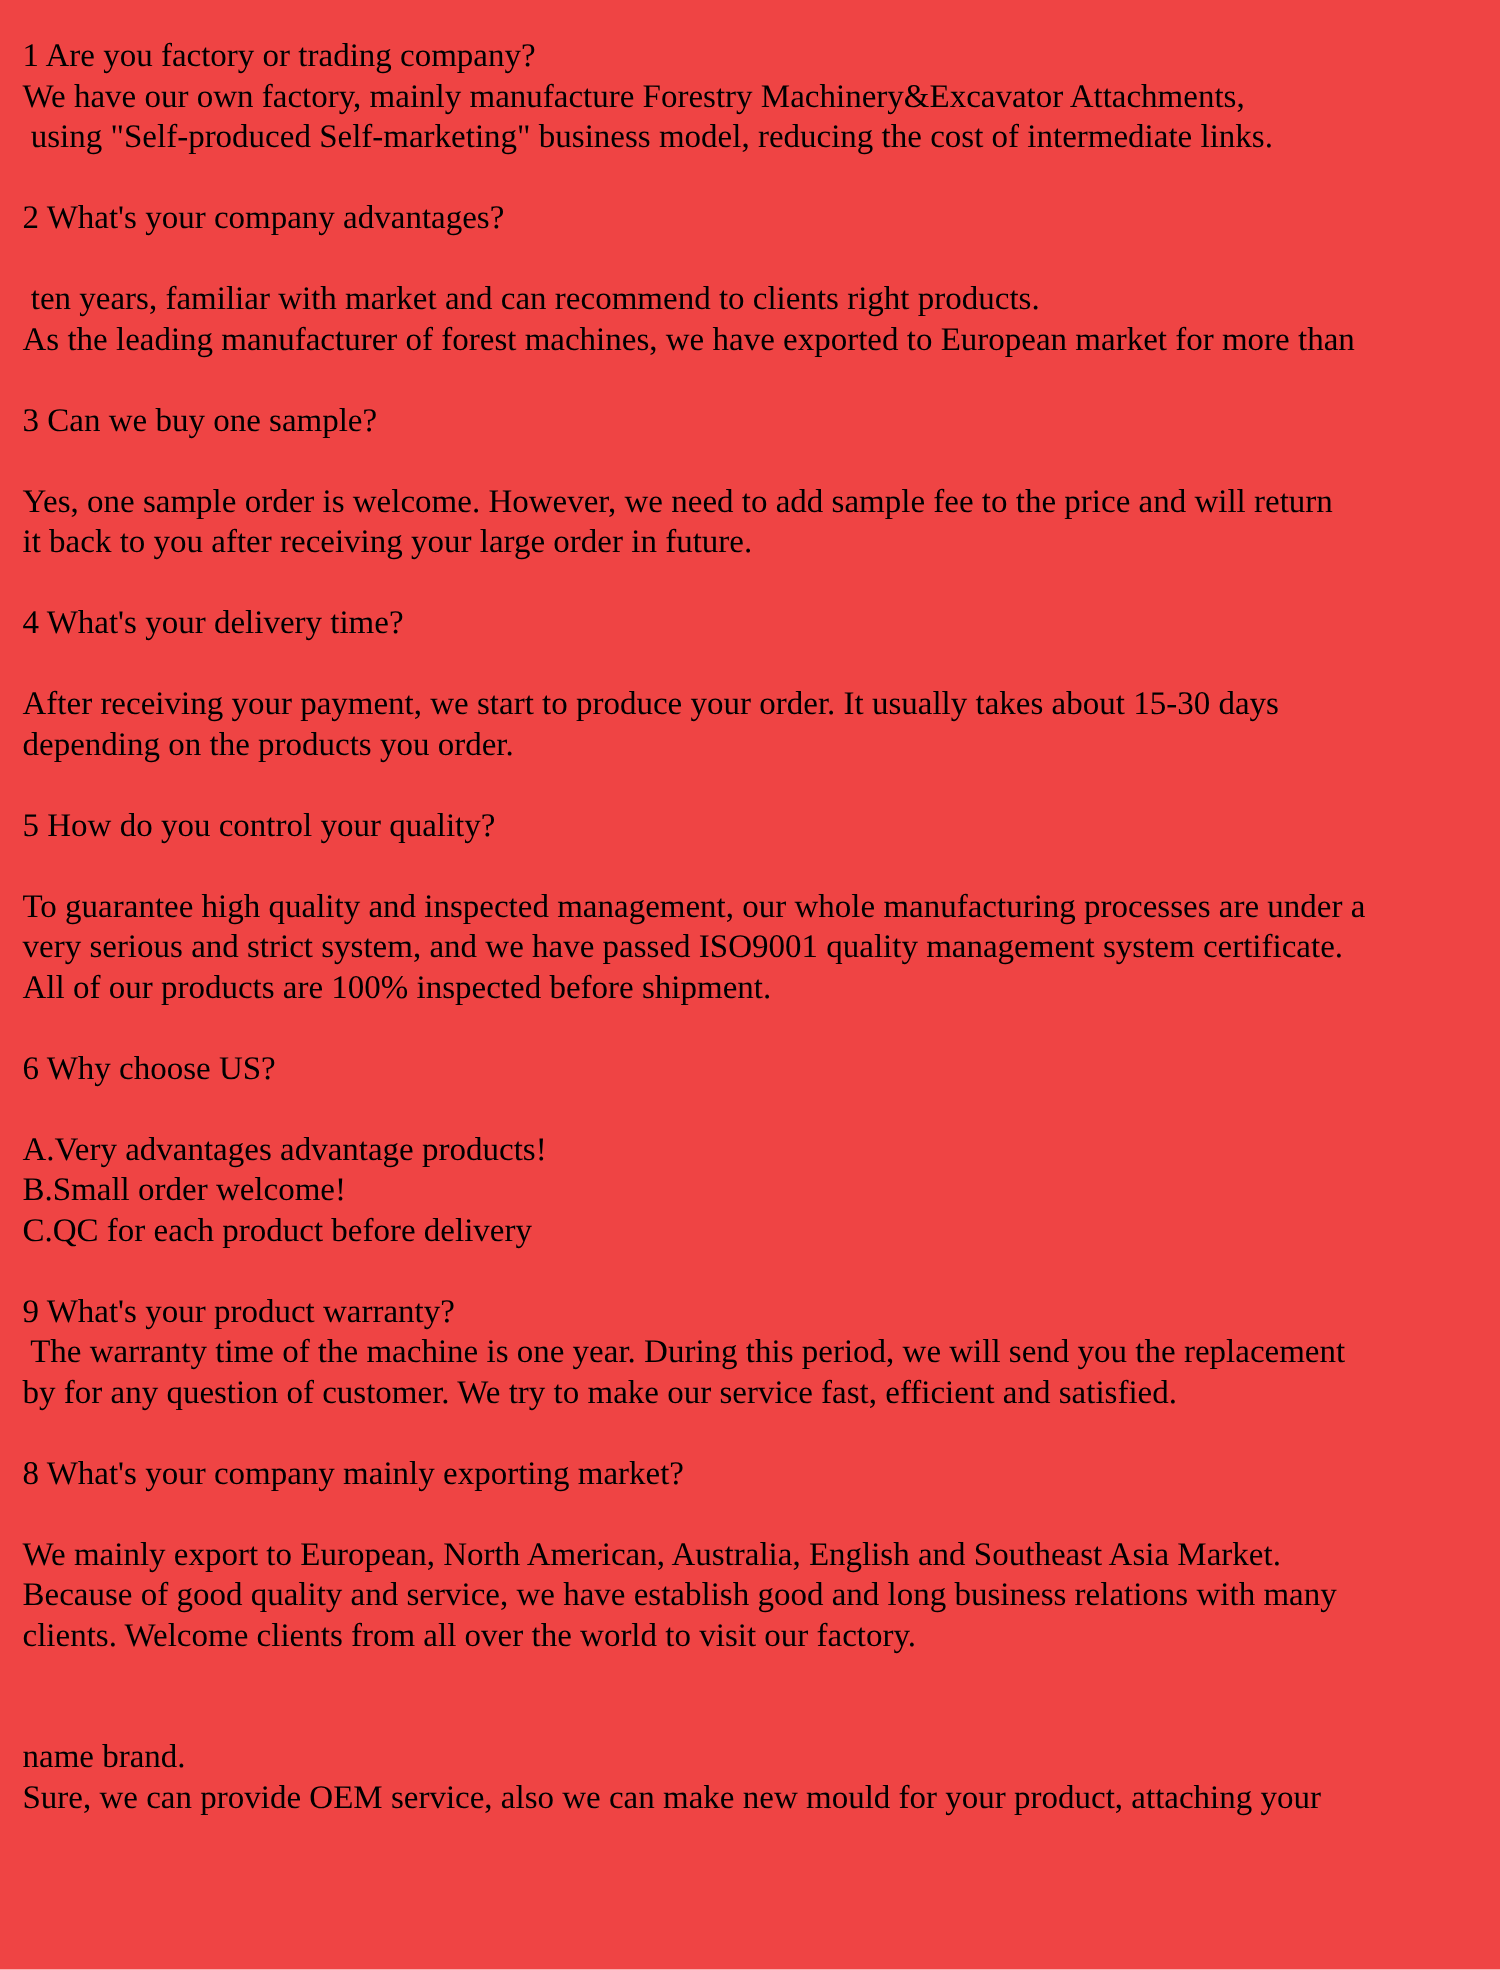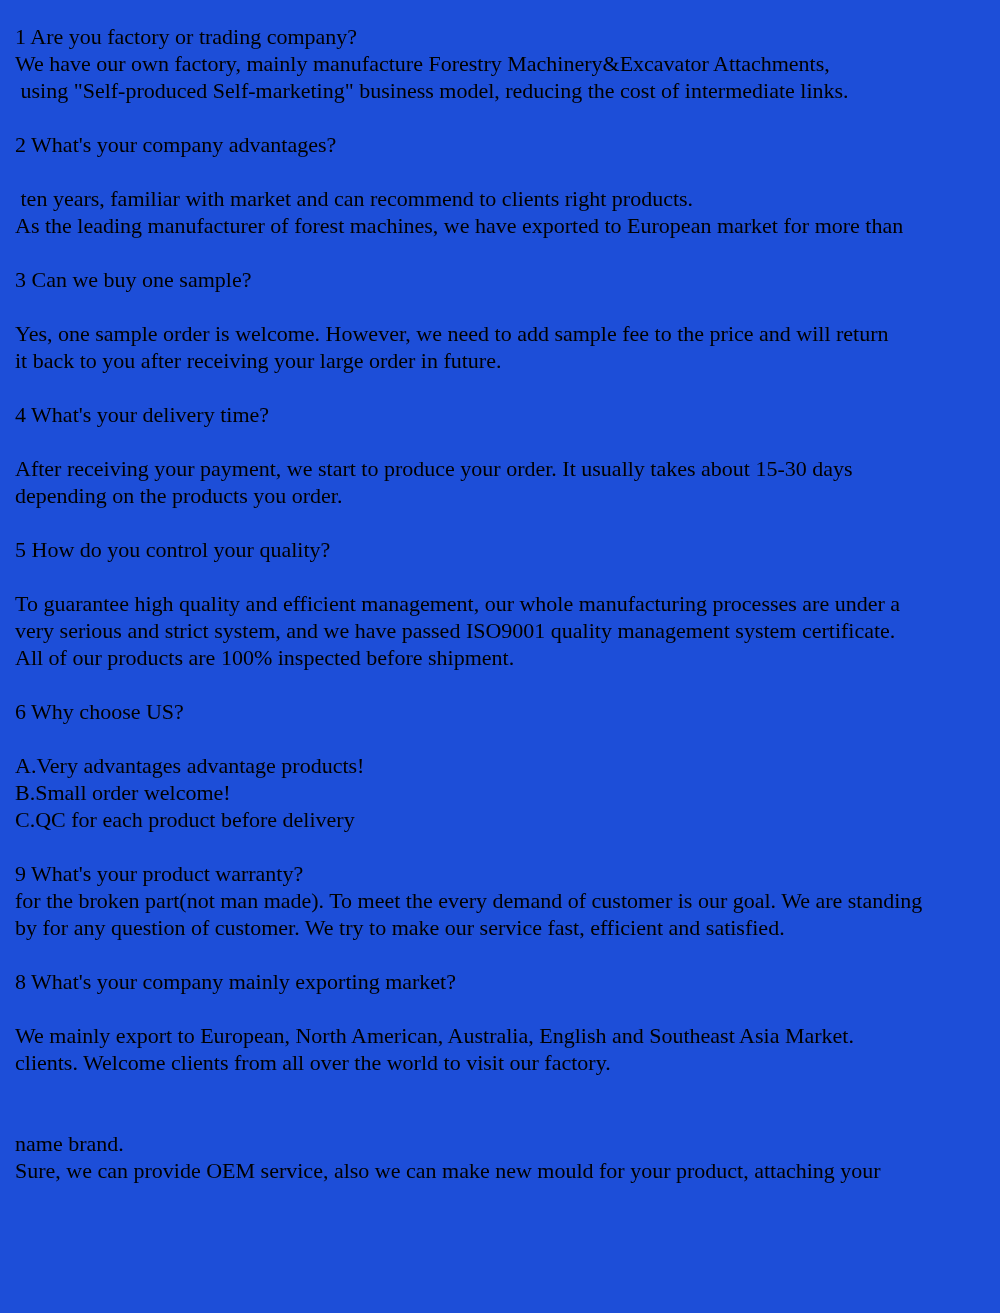--- a/index.html
+++ b/index.html
@@ -10,21 +10,21 @@
   body {
     width: 1000px;
     height: 1313px;
     overflow: hidden;
   }
   .page {
     box-sizing: border-box;
     width: 1000px;
     height: 1313px;
     padding: 23px 0 0 15px;
-    background: #1d4ed8;
+    background: #ef4444;
     color: #000000;
     font-family: "Liberation Serif", "DejaVu Serif", serif;
     font-size: 22px;
     line-height: 27px;
     overflow: hidden;
   }
   .line {
     white-space: pre;   
     height: 27px;
     min-height: 27px;
@@ -49,36 +49,37 @@
       <div class="line">Yes, one sample order is welcome. However, we need to add sample fee to the price and will return</div>
       <div class="line">it back to you after receiving your large order in future.</div>
       <div class="line"></div>
       <div class="line">4 What's your delivery time?</div>
       <div class="line"></div>
       <div class="line">After receiving your payment, we start to produce your order. It usually takes about 15-30 days</div>
       <div class="line">depending on the products you order.</div>
       <div class="line"></div>
       <div class="line">5 How do you control your quality?</div>
       <div class="line"></div>
-      <div class="line">To guarantee high quality and efficient management, our whole manufacturing processes are under a</div>
+      <div class="line">To guarantee high quality and inspected management, our whole manufacturing processes are under a</div>
       <div class="line">very serious and strict system, and we have passed ISO9001 quality management system certificate.</div>
       <div class="line">All of our products are 100% inspected before shipment.</div>
       <div class="line"></div>
       <div class="line">6 Why choose US?</div>
       <div class="line"></div>
       <div class="line">A.Very advantages advantage products!</div>
       <div class="line">B.Small order welcome!</div>
       <div class="line">C.QC for each product before delivery</div>
       <div class="line"></div>
       <div class="line">9 What's your product warranty?</div>
-      <div class="line">for the broken part(not man made). To meet the every demand of customer is our goal. We are standing</div>
+      <div class="line"> The warranty time of the machine is one year. During this period, we will send you the replacement</div>
       <div class="line">by for any question of customer. We try to make our service fast, efficient and satisfied.</div>
       <div class="line"></div>
       <div class="line">8 What's your company mainly exporting market?</div>
       <div class="line"></div>
       <div class="line">We mainly export to European, North American, Australia, English and Southeast Asia Market.</div>
+      <div class="line">Because of good quality and service, we have establish good and long business relations with many</div>
       <div class="line">clients. Welcome clients from all over the world to visit our factory.</div>
       <div class="line"></div>
       <div class="line"></div>
       <div class="line">name brand.</div>
       <div class="line">Sure, we can provide OEM service, also we can make new mould for your product, attaching your</div>
     </div>
 </div>
 
 </body></html>

